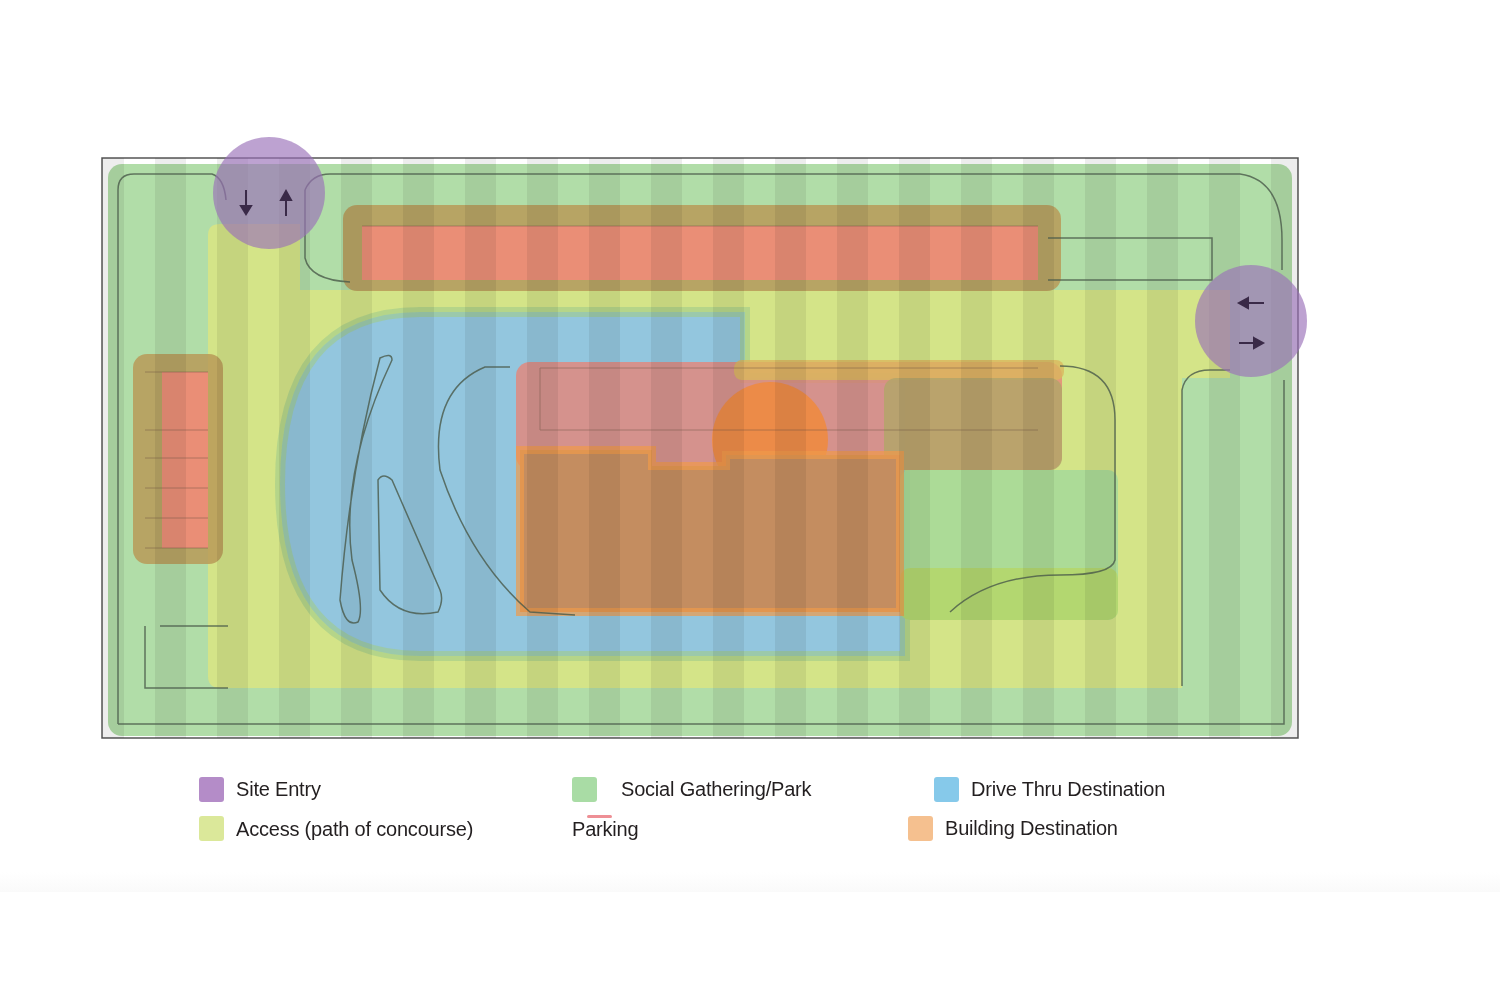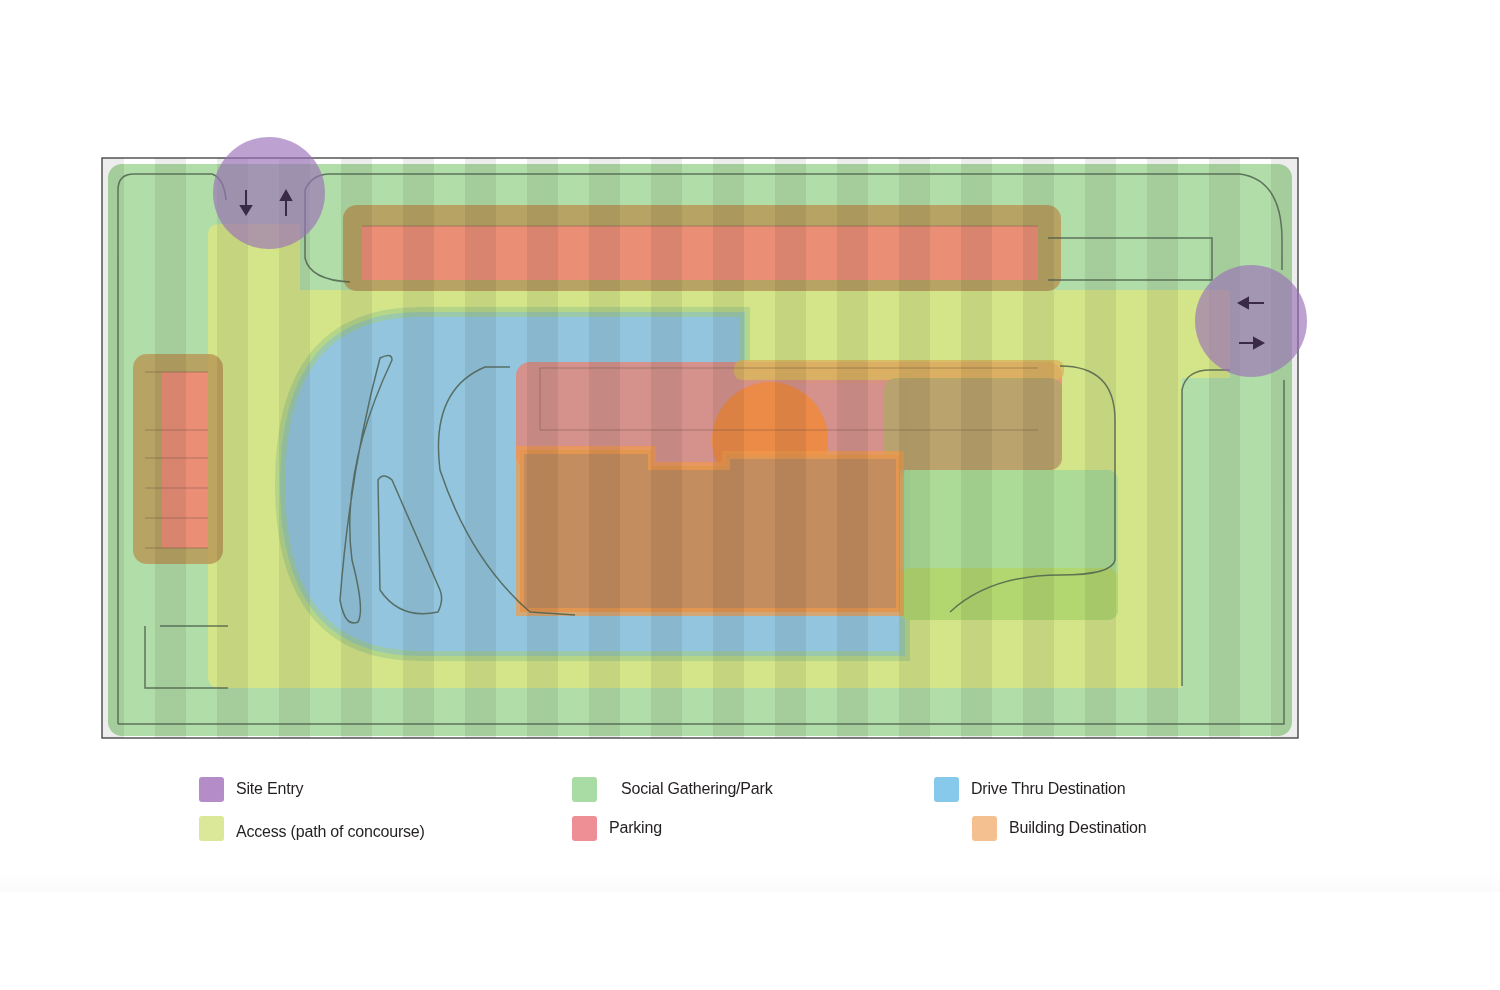--- a/index.html
+++ b/index.html
@@ -1,21 +1,21 @@
 <!DOCTYPE html>
 <html><head>
 <meta charset="utf-8">
 <style>
   html, body { margin: 0; padding: 0; background: #ffffff; }
   body { width: 1500px; height: 990px; position: relative; overflow: hidden; font-family: "Liberation Sans", sans-serif; }
   #plan { position: absolute; left: 0; top: 0; width: 1500px; height: 760px; }
   .legend { position: absolute; left: 0; top: 770px; width: 1500px; height: 80px; }
   .legend-item { position: absolute; display: flex; align-items: center; height: 26px; }
   .legend-swatch { width: 25px; height: 25px; border-radius: 3px; margin-right: 12px; }
-  .legend-label { font-size: 16px; color: #231f20; letter-spacing: -0.2px; }
+  .legend-label { font-size: 20px; color: #231f20; letter-spacing: -0.2px; }
   .footer-band { position: absolute; left: 0; top: 872px; width: 1500px; height: 20px; background: linear-gradient(#ffffff, #fafafa); }
 </style>
 </head>
 <body>
 
 <svg id="plan" viewBox="0 0 1500 760" xmlns="http://www.w3.org/2000/svg">
   <defs>
     <pattern id="stripes" patternUnits="userSpaceOnUse" width="62" height="10">
       <rect x="0" y="0" width="31" height="10" fill="#000" opacity="0.0"></rect>
       <rect x="31" y="0" width="31" height="10" fill="#000" opacity="0.07"></rect>
@@ -110,27 +110,27 @@
     <span class="legend-label">Site Entry</span>
   </div>
   <div class="legend-item" style="left:199px; top:45px;align-items:flex-end;">
     <div class="legend-swatch" style="background: rgb(219, 232, 154);"></div>
     <span class="legend-label">Access (path of concourse)</span>
   </div>
   <div class="legend-item" style="left:572px; top:6px;gap:12px;">
     <div class="legend-swatch" style="background: rgb(169, 220, 165);"></div>
     <span class="legend-label">Social Gathering/Park</span>
   </div>
-  <div class="legend-item" style="left:572px; top:45px;">
+  <div class="legend-item" style="left:572px; top:45px;flex-direction:column;">
     <div class="legend-swatch" style="background: rgb(238, 143, 149);"></div>
     <span class="legend-label">Parking</span>
   </div>
   <div class="legend-item" style="left:918px; top:6px;padding-left:16px;">
     <div class="legend-swatch" style="background: rgb(134, 201, 234);"></div>
     <span class="legend-label">Drive Thru Destination</span>
   </div>
-  <div class="legend-item" style="left:972px; top:45px;">
+  <div class="legend-item" style="left:908px; top:45px;">
     <div class="legend-swatch" style="background: rgb(245, 192, 143);"></div>
     <span class="legend-label">Building Destination</span>
   </div>
 </div>
 
 <div class="footer-band"></div>
 
 </body></html>

